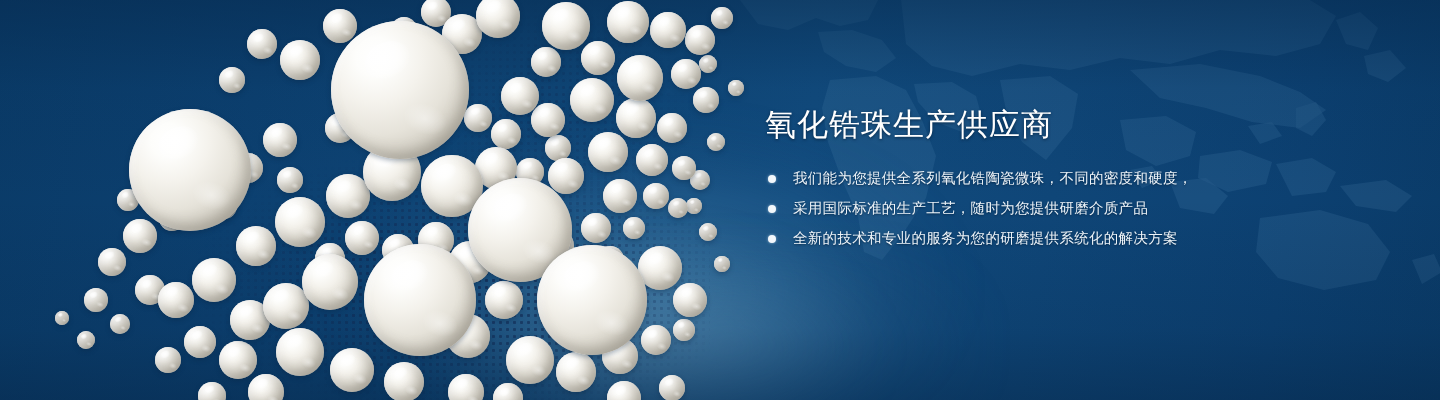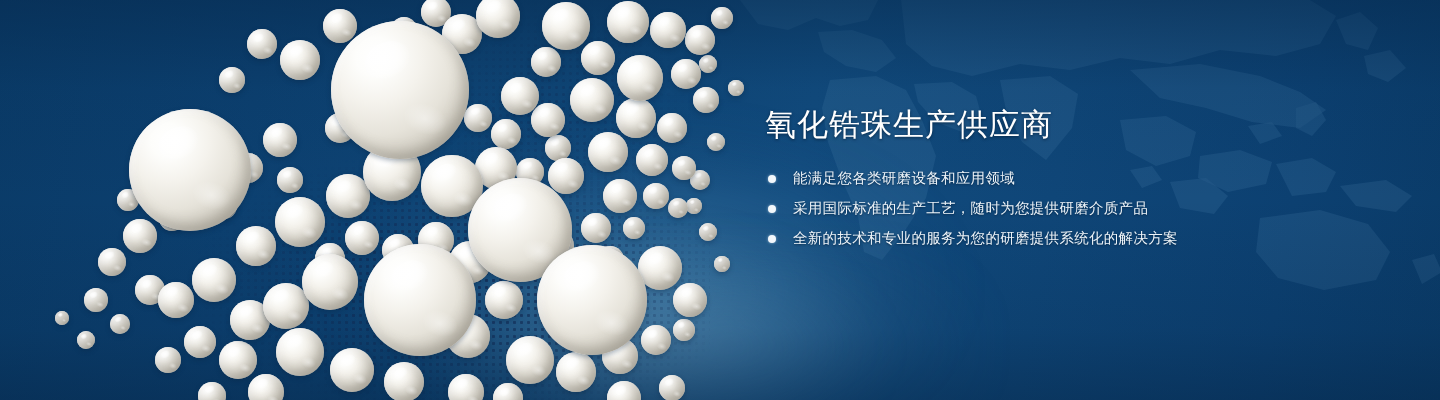--- a/index.html
+++ b/index.html
@@ -358,21 +358,21 @@
       <div class="bead" style="width: 138px; height: 138px; left: 331px; top: 21px; z-index: 138;"></div>
     </div>
 
   <div class="bg-vert"></div>
 
   <div class="content">
     <h1 class="headline">氧化锆珠生产供应商</h1>
     <ul class="bullets">
       <li class="bullet">
         <span class="dot"></span>
-        <span class="bullet-line2">能满足您各类研磨设备和应用领域</span>
+        <span>我们能为您提供全系列氧化锆陶瓷微珠，不同的密度和硬度，</span>
       </li>
       <li class="bullet">
         <span class="dot"></span>
         <span>采用国际标准的生产工艺，随时为您提供研磨介质产品</span>
       </li>
       <li class="bullet">
         <span class="dot"></span>
         <span>全新的技术和专业的服务为您的研磨提供系统化的解决方案</span>
       </li>
     </ul>

